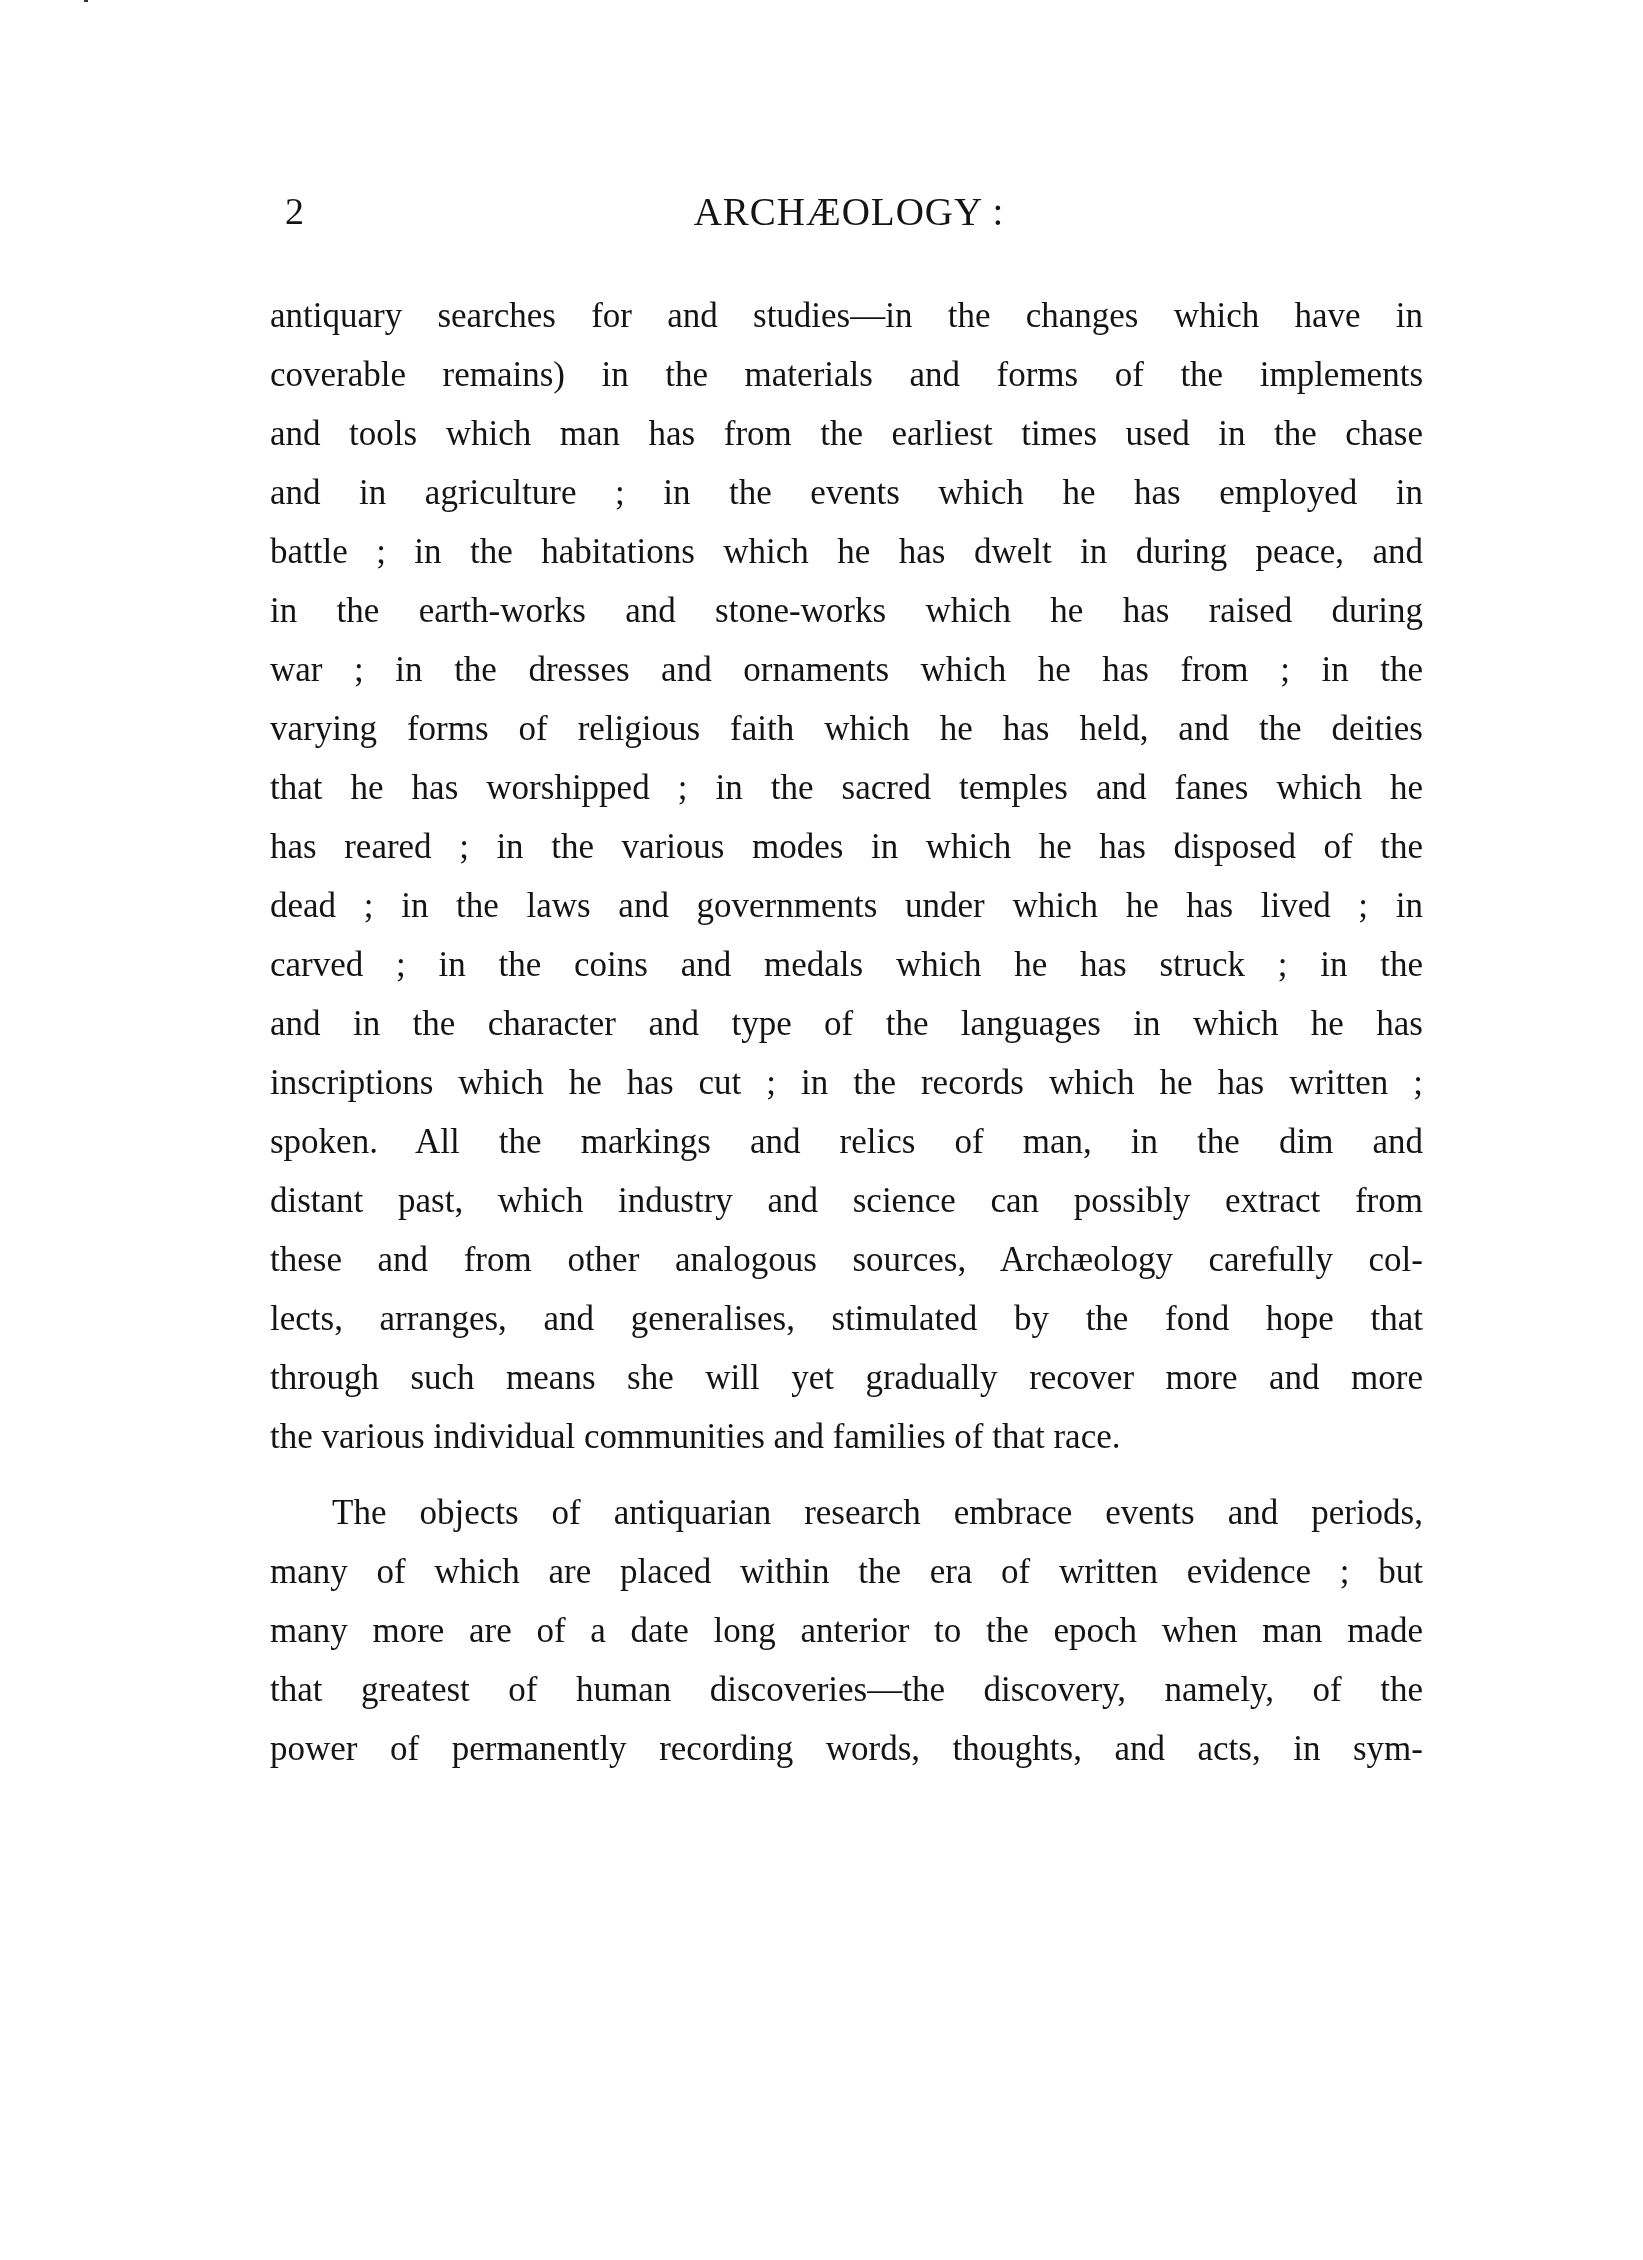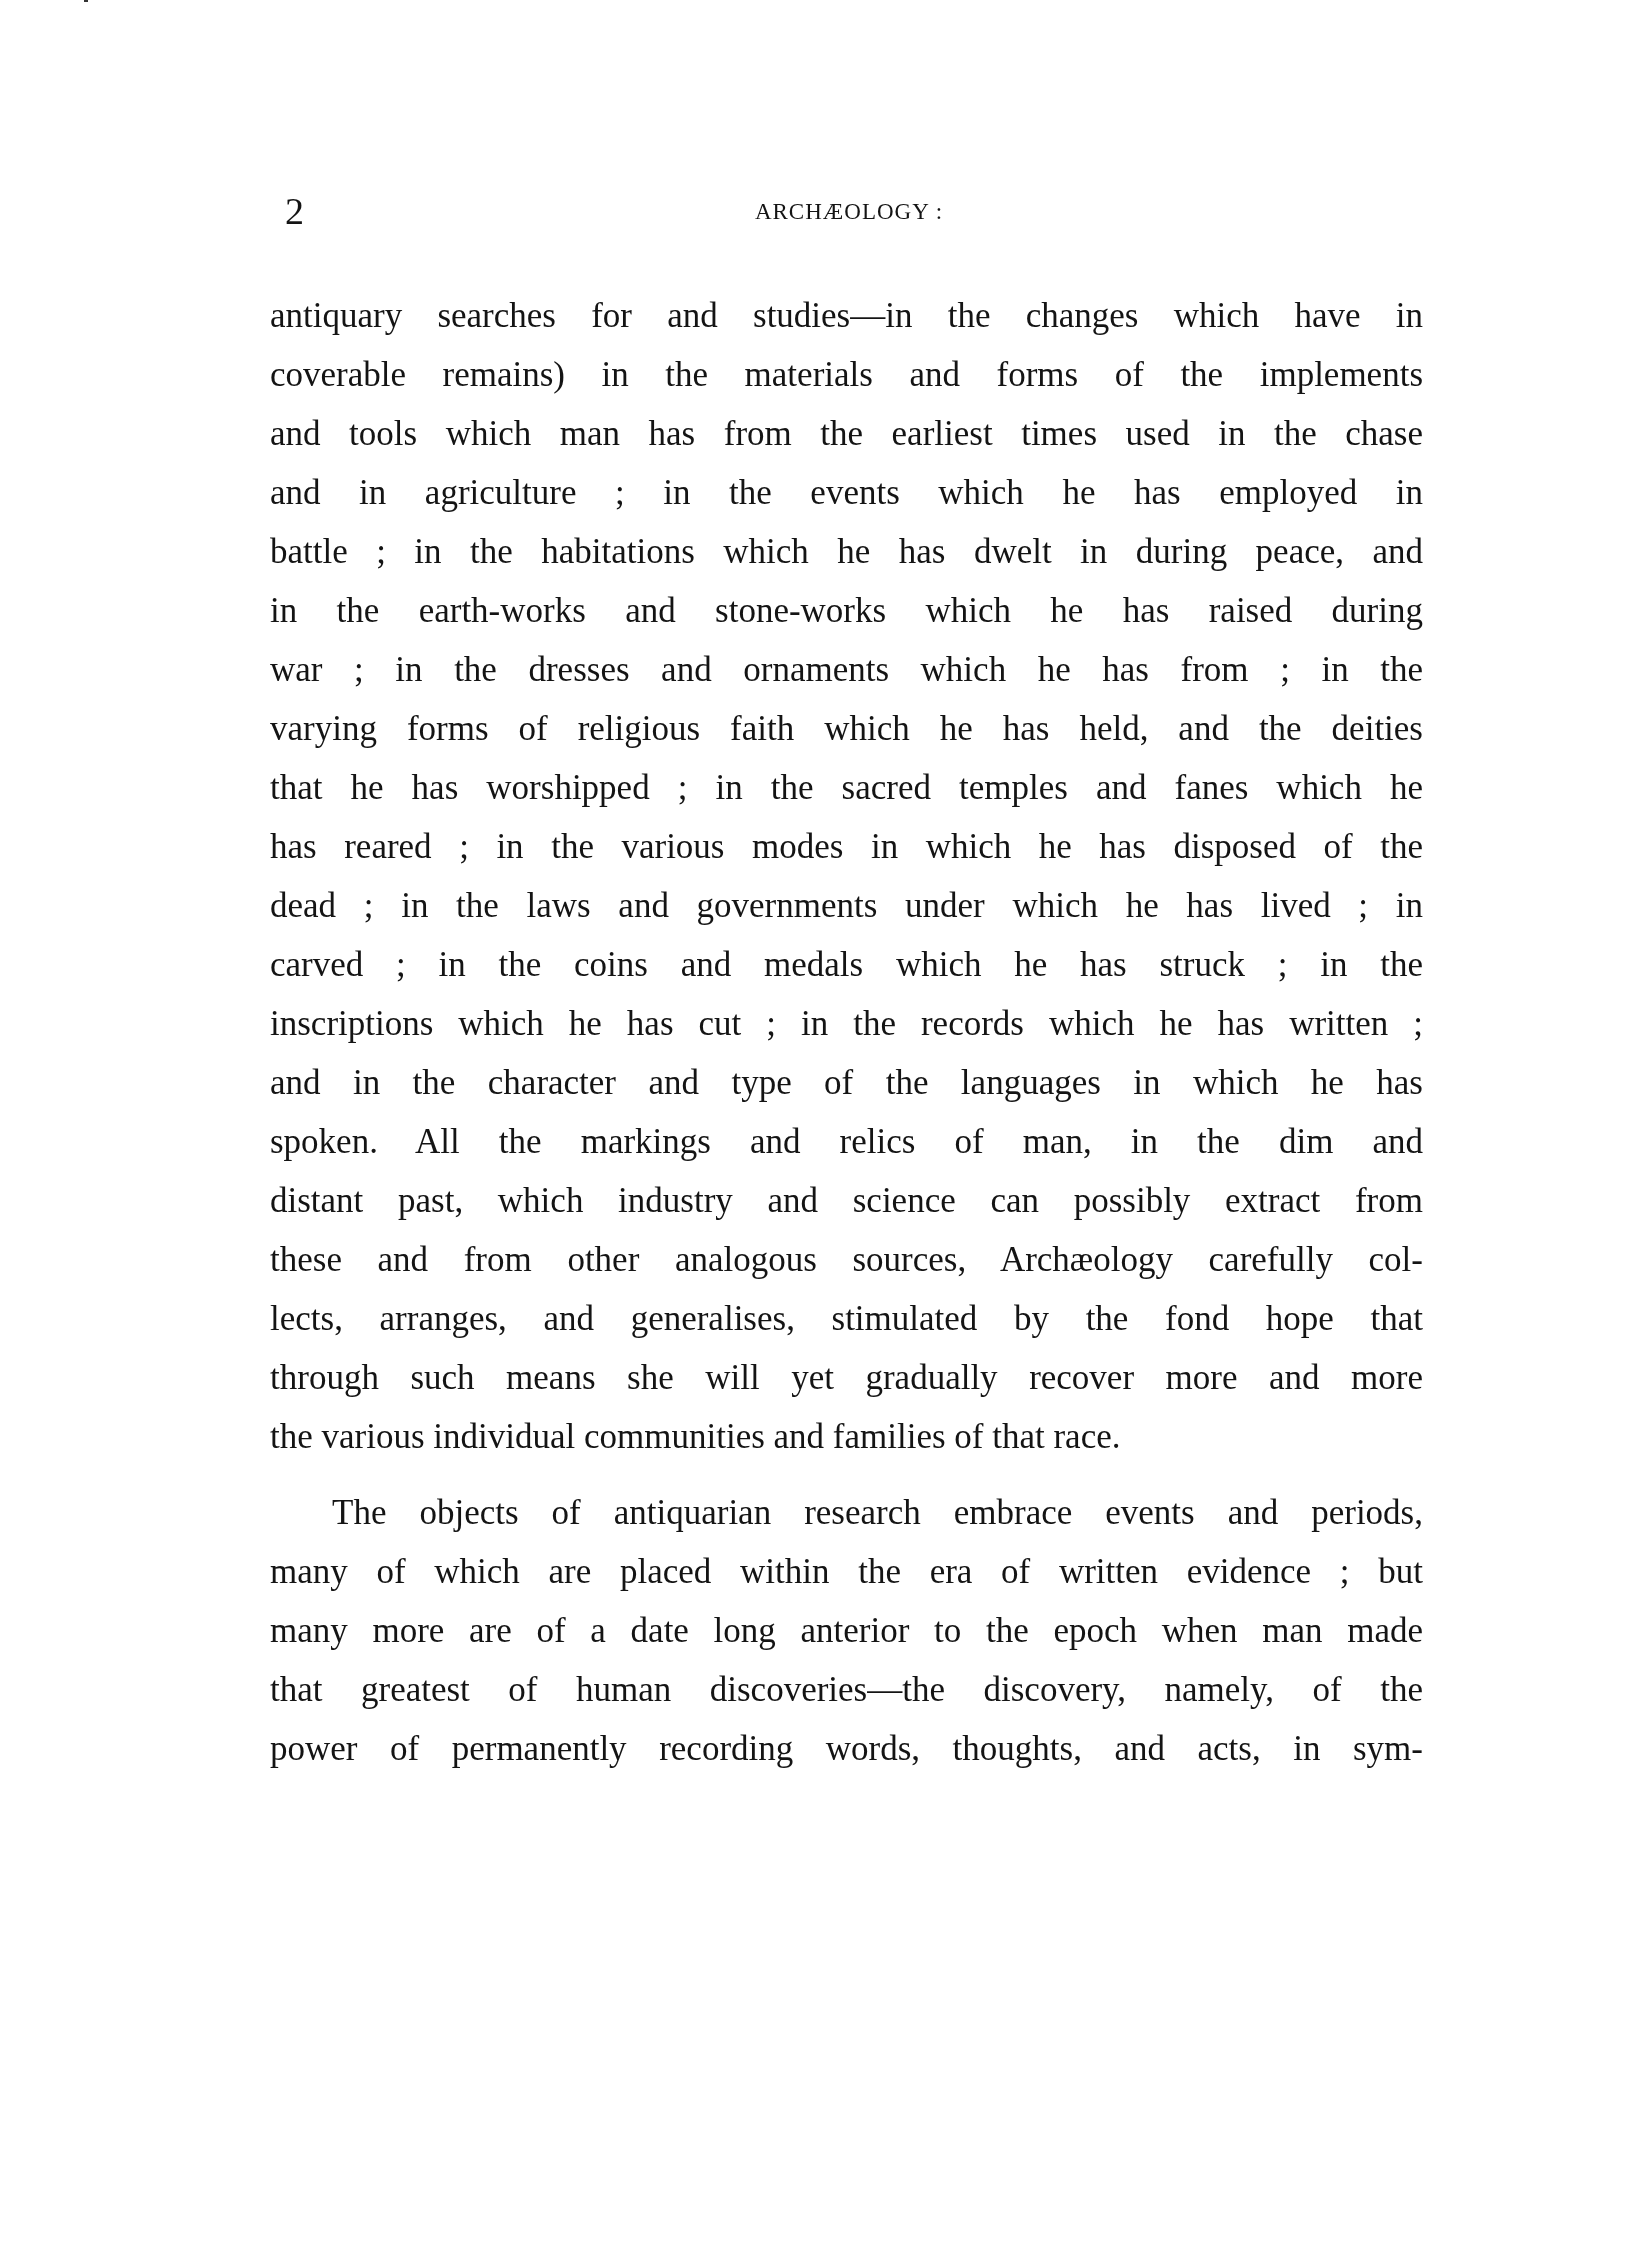--- a/index.html
+++ b/index.html
@@ -34,21 +34,21 @@
       top: 0;
       font-size: 38px;
       line-height: 48px;
     }
     .running-head {
       position: absolute;
       left: 0;
       right: 0;
       top: 3.8px;
       text-align: center;
-      font-size: 23px;
+      font-size: 39px;
       letter-spacing: 1px;
       line-height: 42px;
     }
     .body-text {
       position: absolute;
       left: 270px;
       top: 286px;
       width: 1153px;
     }
     .line {
@@ -98,22 +98,22 @@
       <span class="line">and tools which man has from the earliest times used in the chase</span>
       <span class="line">and in agriculture ; in the events which he has employed in</span>
       <span class="line">battle ; in the habitations which he has dwelt in during peace, and</span>
       <span class="line">in the earth-works and stone-works which he has raised during</span>
       <span class="line">war ; in the dresses and ornaments which he has from ; in the</span>
       <span class="line">varying forms of religious faith which he has held, and the deities</span>
       <span class="line">that he has worshipped ; in the sacred temples and fanes which he</span>
       <span class="line">has reared ; in the various modes in which he has disposed of the</span>
       <span class="line">dead ; in the laws and governments under which he has lived ; in</span>
       <span class="line">carved ; in the coins and medals which he has struck ; in the</span>
+      <span class="line">and in the character and type of the languages in which he has</span>
       <span class="line">inscriptions which he has cut ; in the records which he has written ;</span>
-      <span class="line">and in the character and type of the languages in which he has</span>
       <span class="line">spoken.  All the markings and relics of man, in the dim and</span>
       <span class="line">distant past, which industry and science can possibly extract from</span>
       <span class="line">these and from other analogous sources, Archæology carefully col-</span>
       <span class="line">lects, arranges, and generalises, stimulated by the fond hope that</span>
       <span class="line">through such means she will yet gradually recover more and more</span>
       <span class="line last">the various individual communities and families of that race.</span>
     </div>
     <span class="para-gap"></span>
     <div>
       <span class="line indent">The objects of antiquarian research embrace events and periods,</span>

